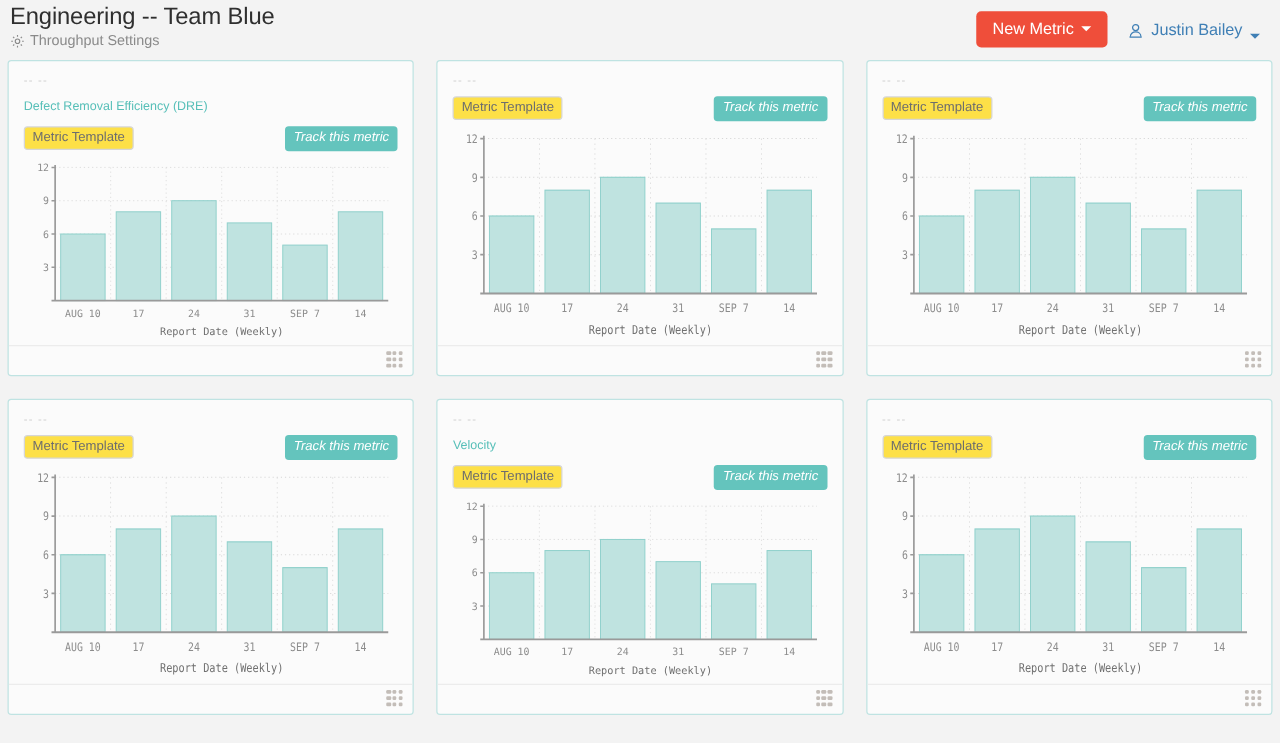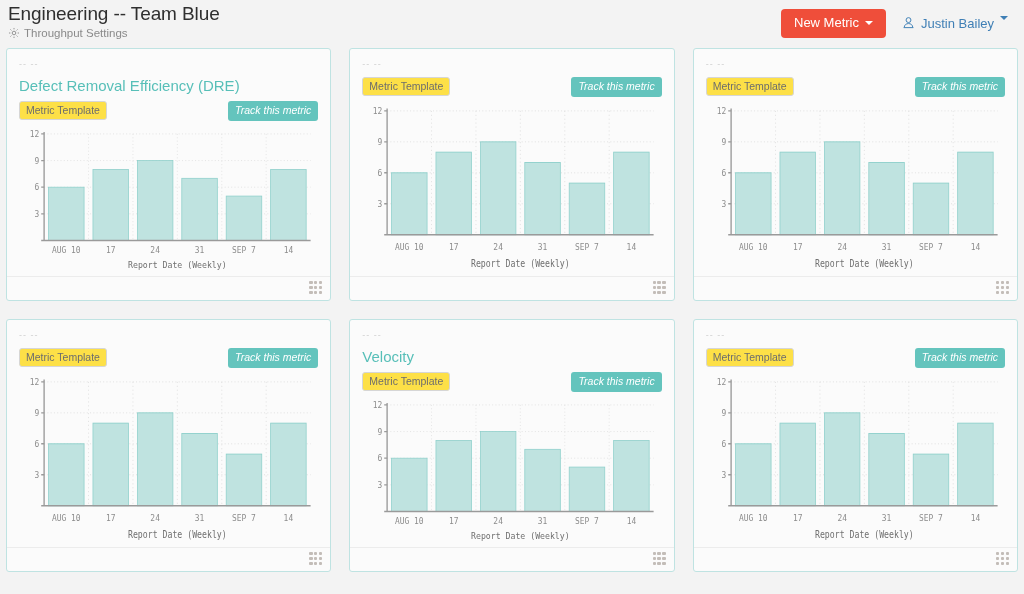--- a/index.html
+++ b/index.html
@@ -71,21 +71,21 @@
   .caret {
     width: 0; height: 0;
     border-left: 4px solid transparent;
     border-right: 4px solid transparent;
     border-top: 4px solid currentColor;
     display: inline-block;
   }
 
   .user-menu {
     display: flex;
-    align-items: flex-start;
+    align-items: flex-end;
     gap: 6px;
     font-size: 13px;
     color: #3f7fb5;
     cursor: pointer;
   }
   .user-menu .person { width: 13px; height: 13px; display: block; }
 
   
   .dash-grid {
     padding: 0 6px;
@@ -110,21 +110,21 @@
   .card-placeholder {
     font-size: 9px;
     color: #cfcfcf;
     letter-spacing: 1px;
     line-height: 10px;
     height: 12px;
     user-select: none;
   }
 
   .card-title {
-    font-size: 15px;
+    font-size: 10px;
     font-weight: 400;
     color: #57bfb8;
     line-height: 18px;
     margin-top: 6px;
     cursor: pointer;
   }
 
   .card-subrow {
     display: flex;
     align-items: center;

